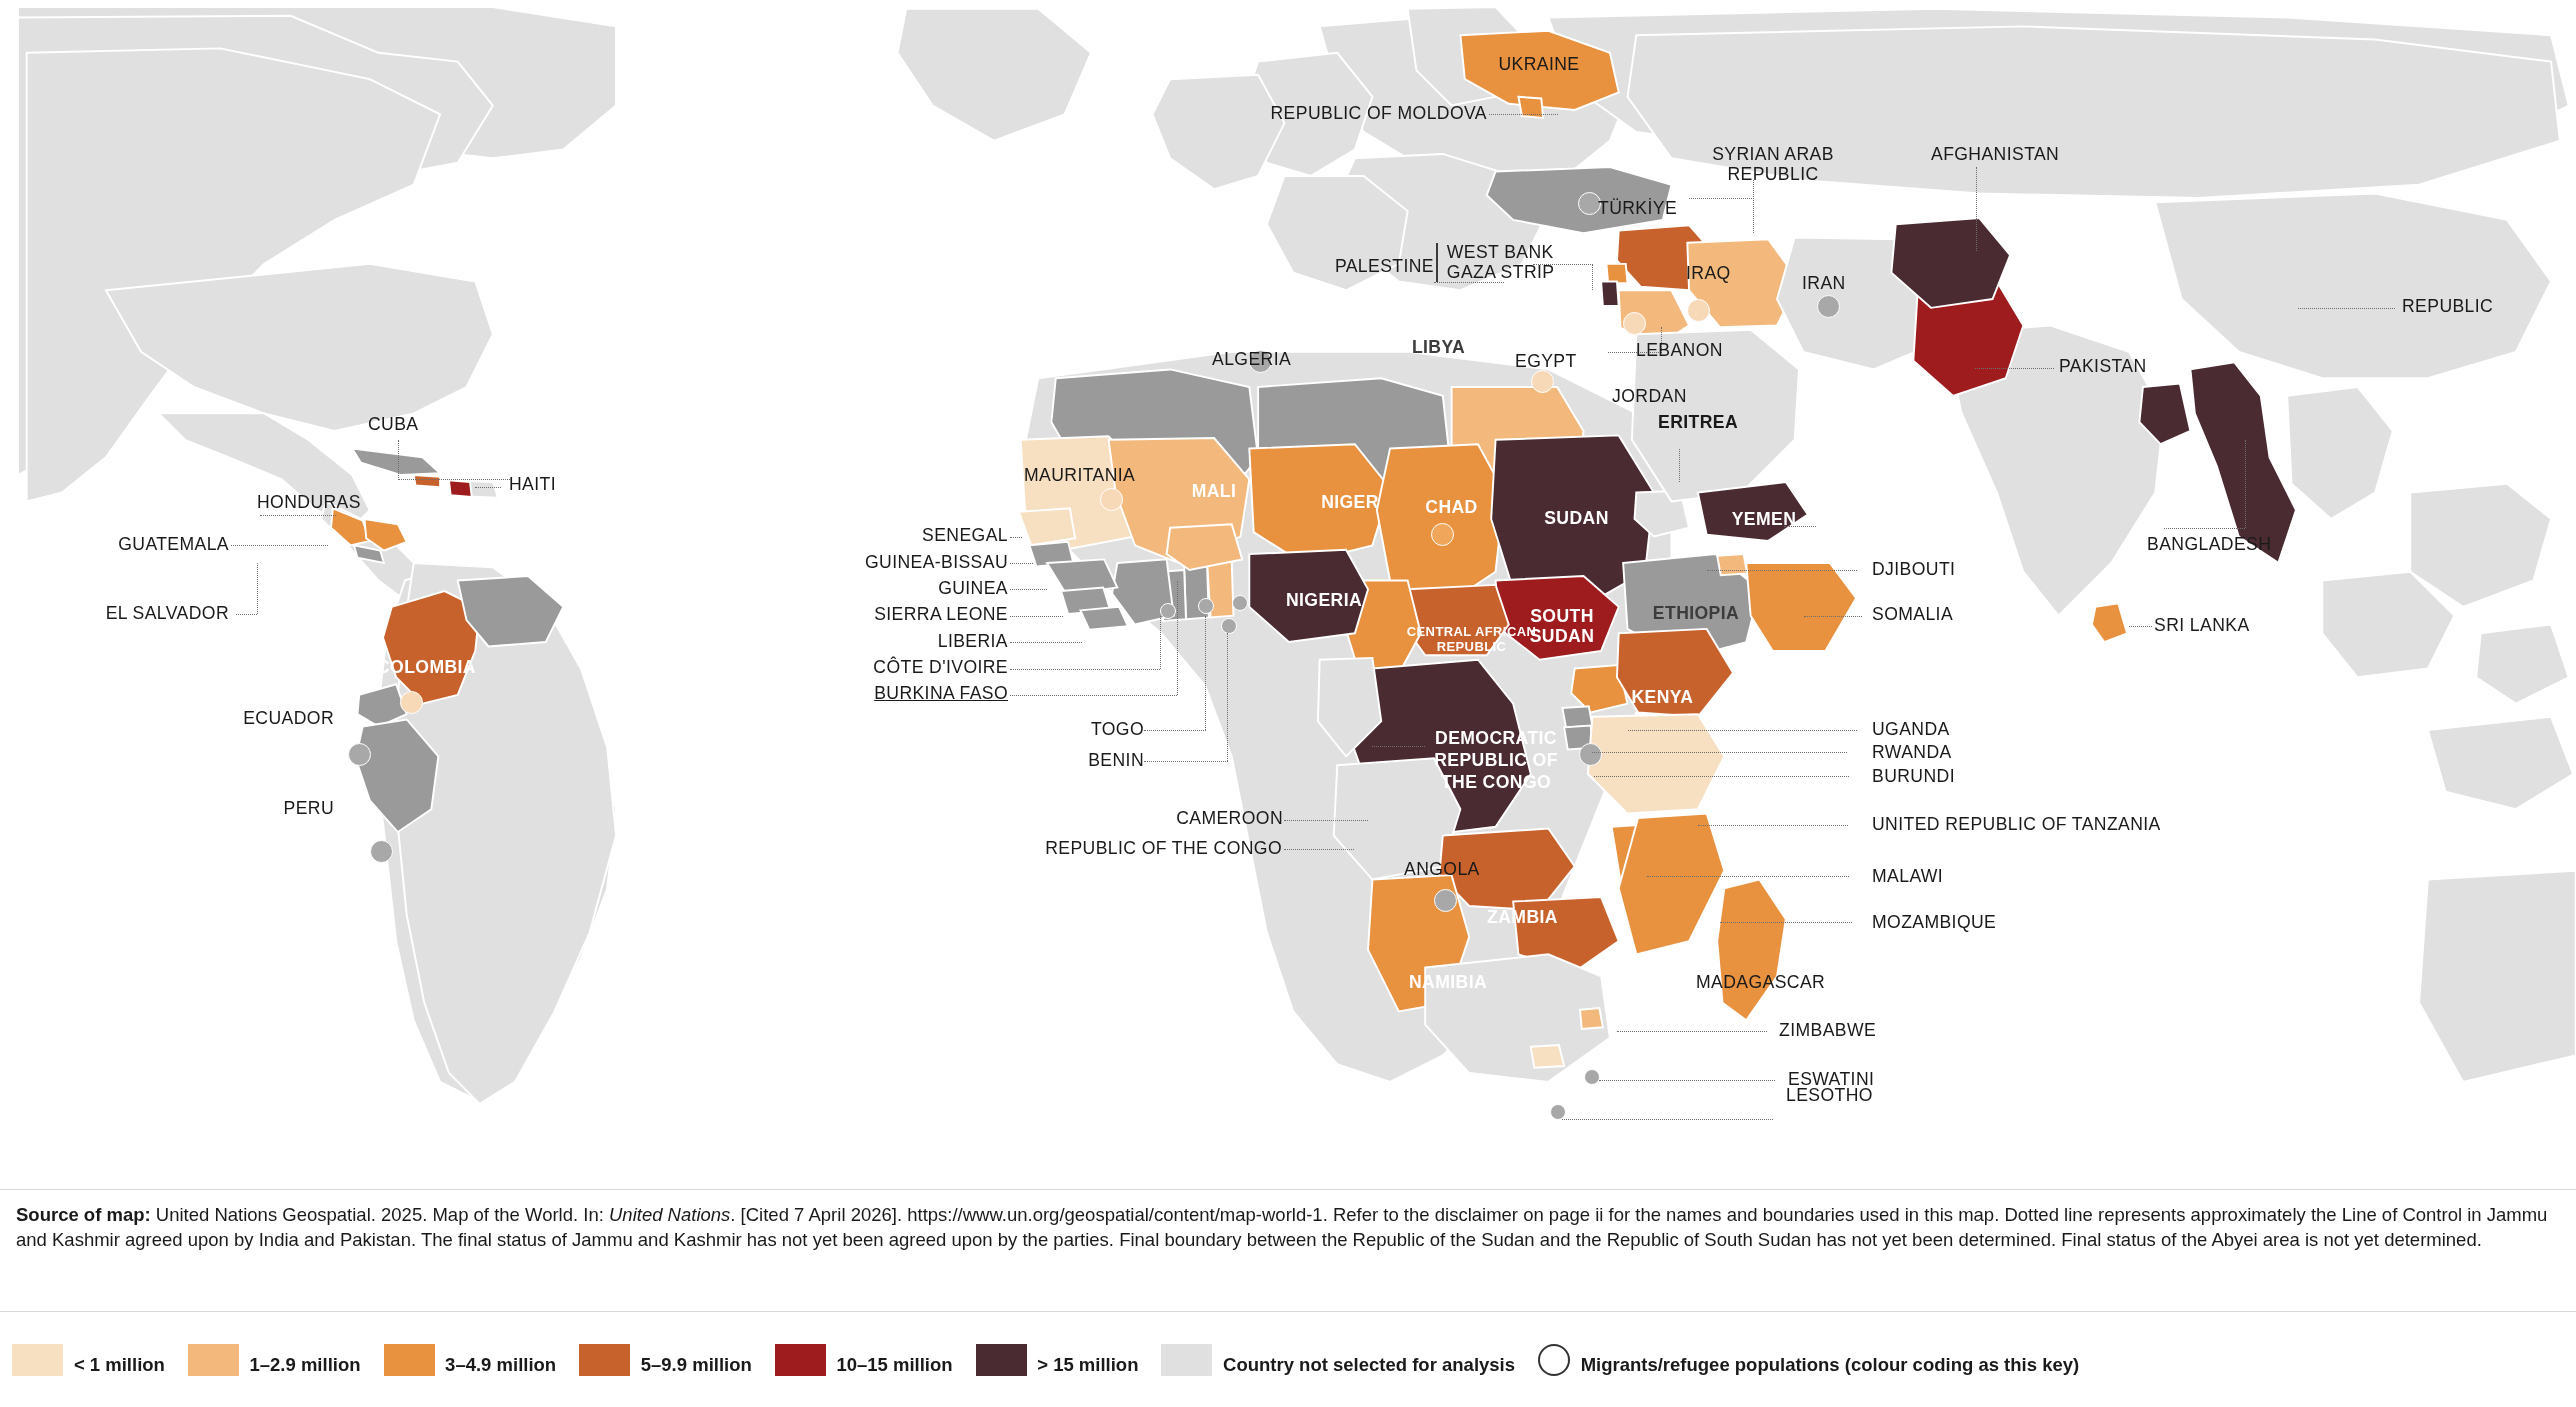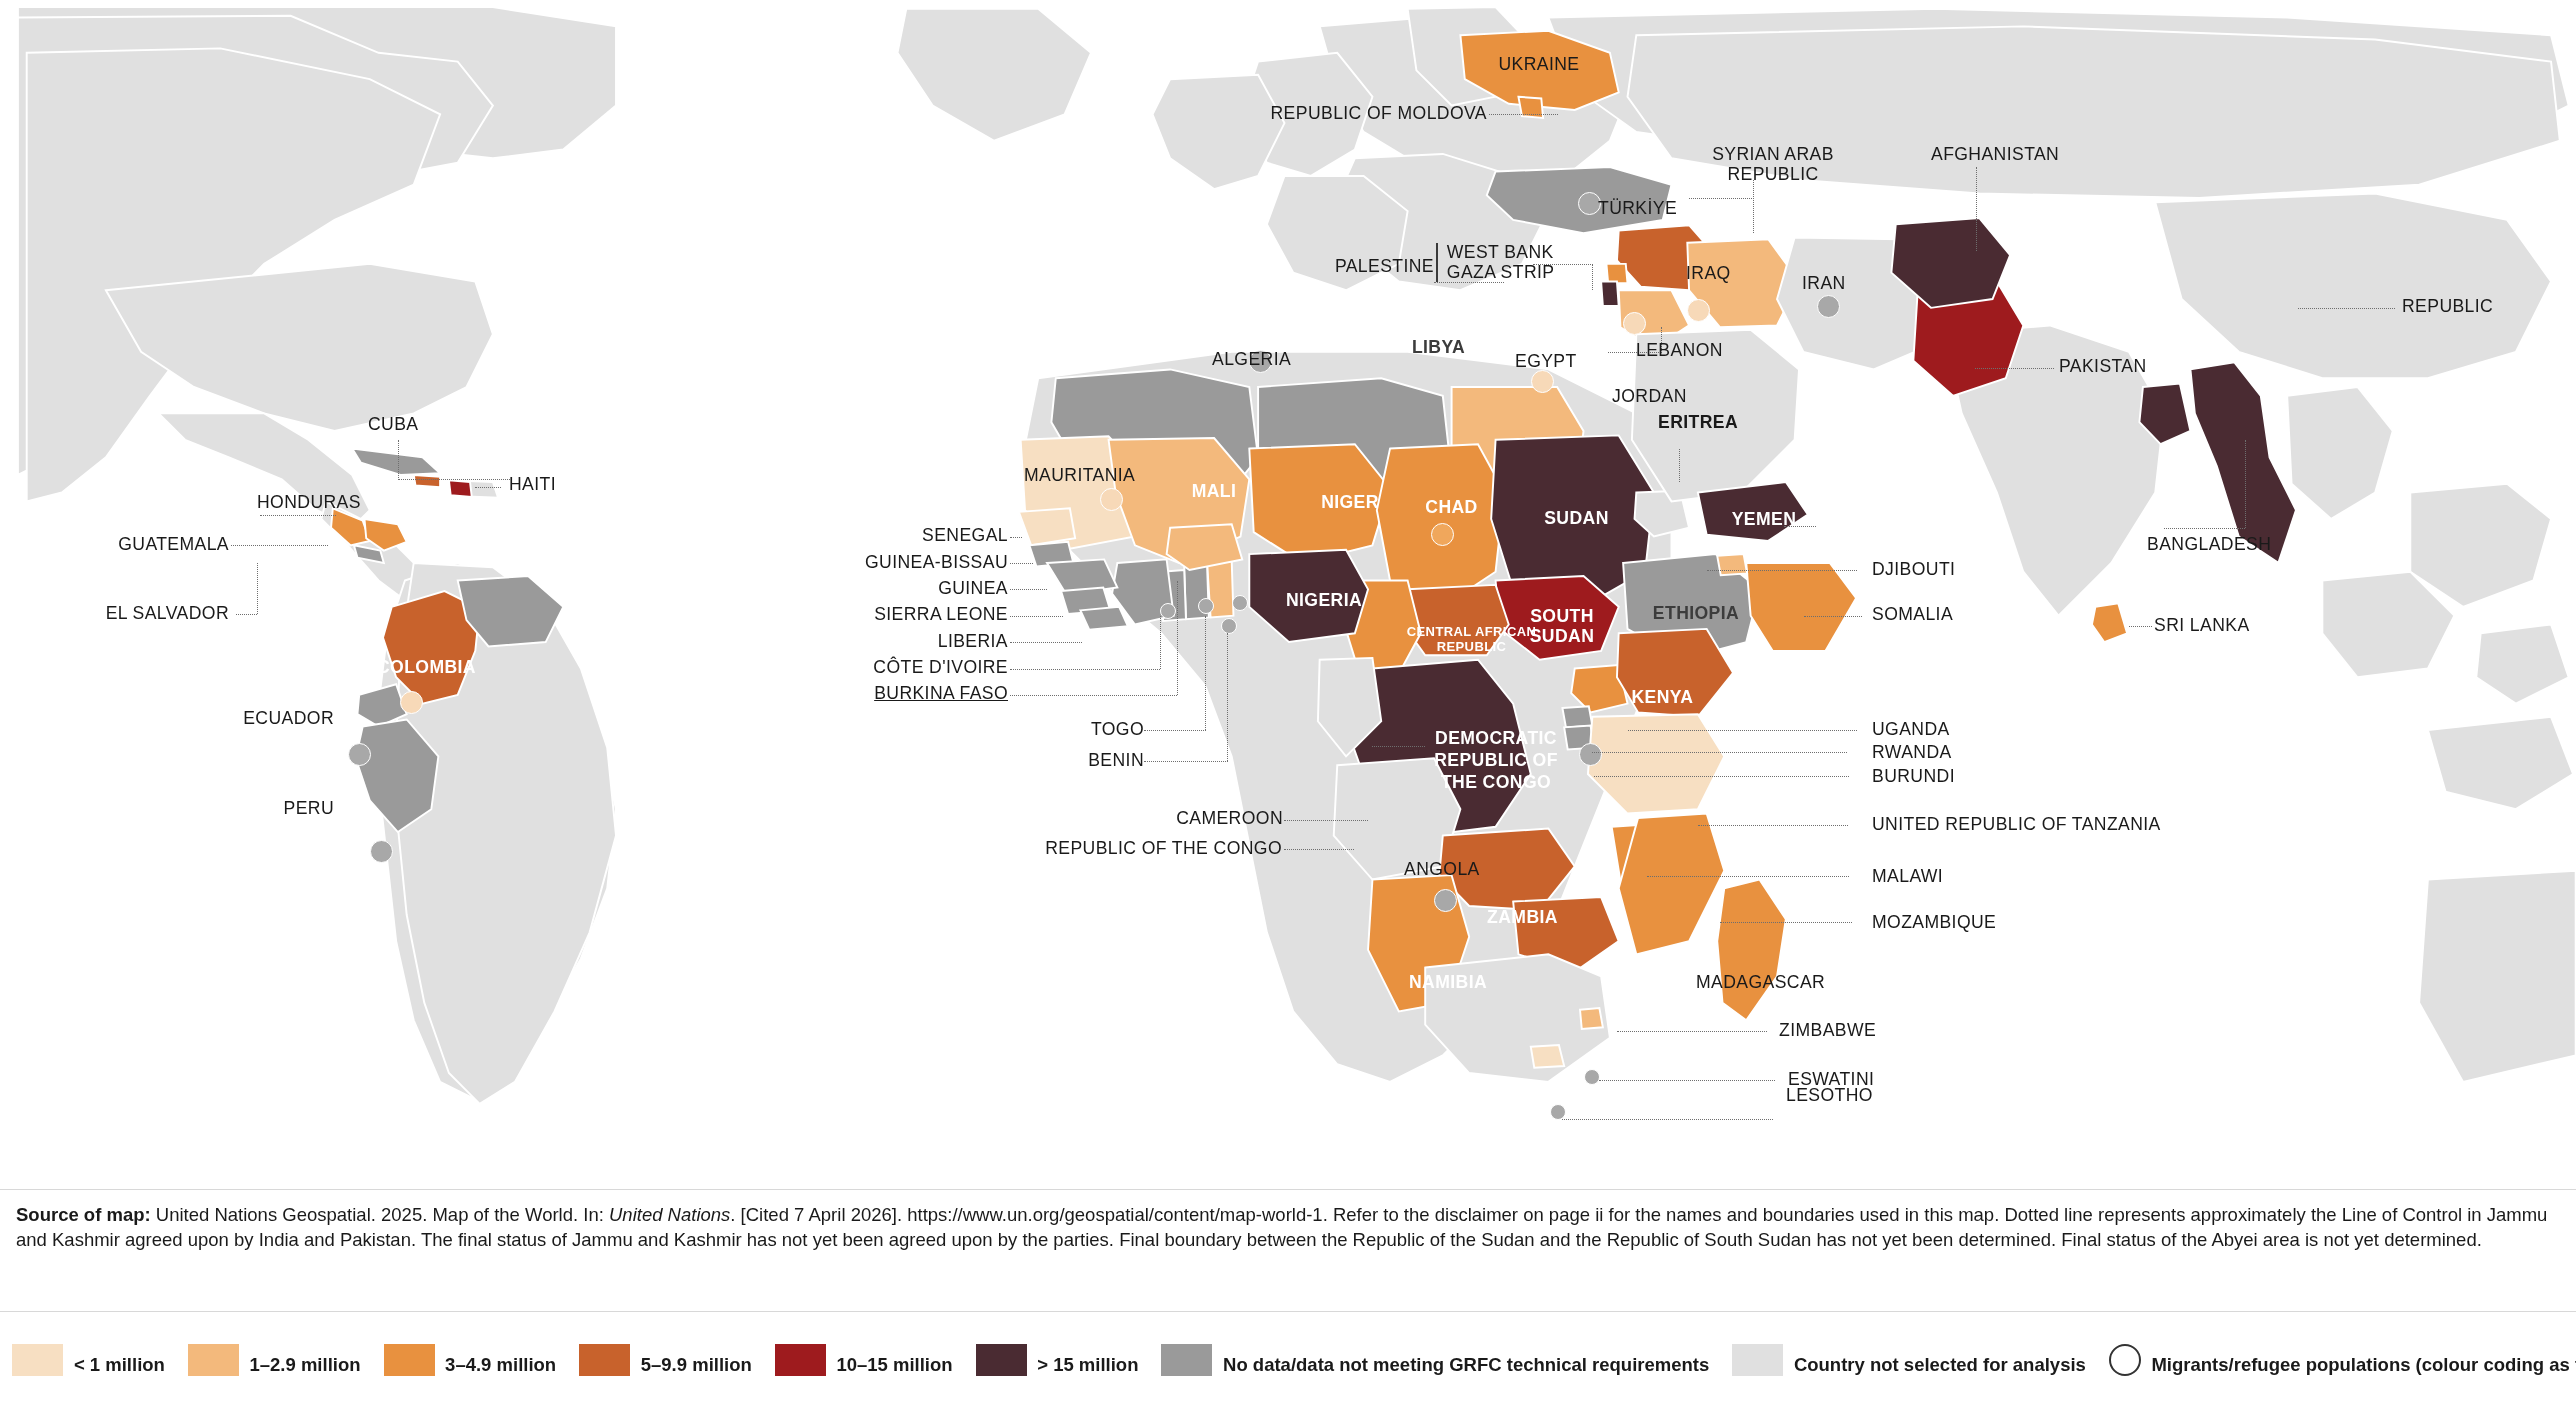--- a/index.html
+++ b/index.html
@@ -420,24 +420,20 @@
   </div>
   <div class="lg-item">
     <div class="sw" style="background:#9e1b1e"></div>
     <div class="lg-txt">10–15 million</div>
   </div>
   <div class="lg-item">
     <div class="sw" style="background:#4a2b32"></div>
     <div class="lg-txt">&gt; 15 million</div>
   </div>
   <div class="lg-item">
-    <div class="sw" style="background:#9a9a9a"></div>
-    <div class="lg-txt">No data/data not meeting GRFC technical requirements</div>
-  </div>
-  <div class="lg-item">
     <div class="sw" style="background:#e0e0e0"></div>
     <div class="lg-txt">Country not selected for analysis</div>
   </div>
   <div class="lg-item">
     <div class="lg-circle"></div>
     <div class="lg-txt">Migrants/refugee populations (colour coding as this key)</div>
   </div>
 </div>
 
 

